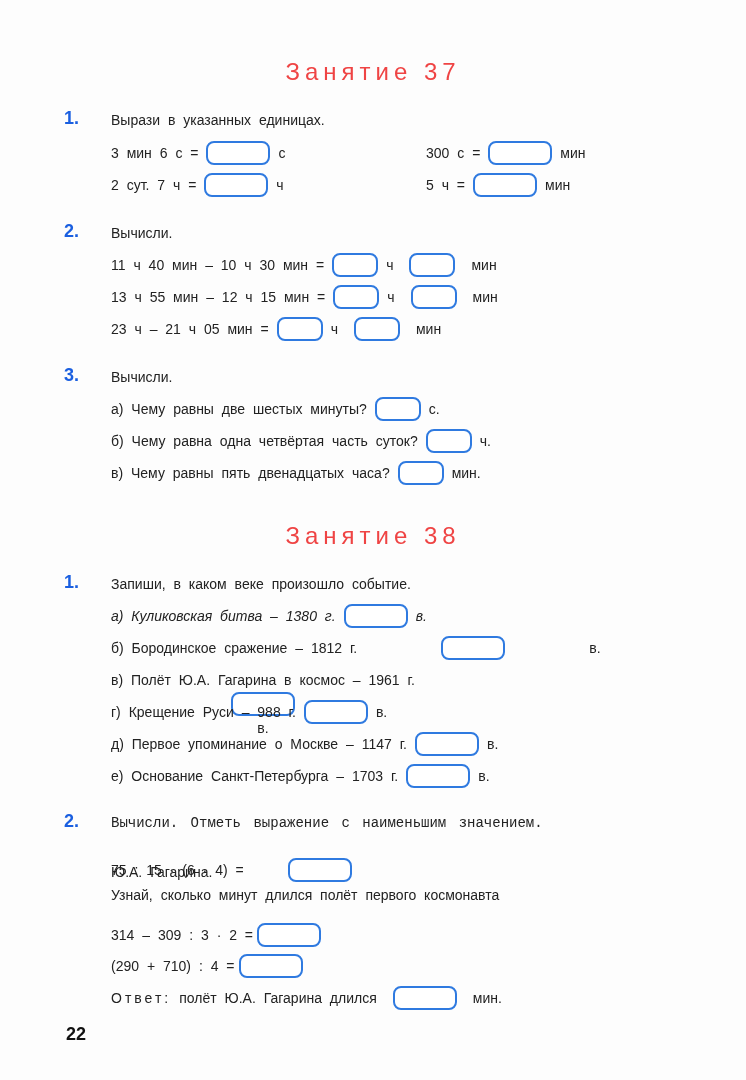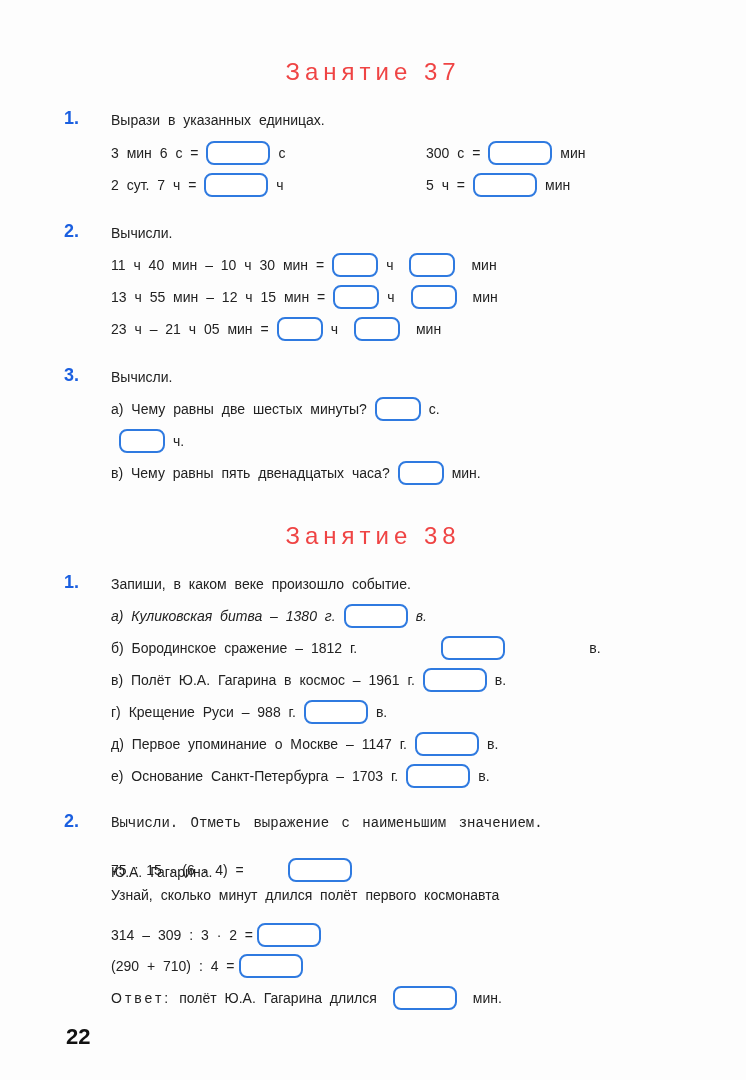--- a/index.html
+++ b/index.html
@@ -17,21 +17,21 @@
   .line {
     position:absolute; left:111px; font-size:14px; white-space:pre; line-height:24px;
     display:flex; align-items:center; word-spacing:4px;
   }
   .box {
     display:inline-block; border:2px solid #2f7ae0; border-radius:8px;
     height:24px; box-sizing:border-box; background:#fff; vertical-align:middle;
   }
   .w64 { width:64px; } .w46 { width:46px; }
   .sp { display:inline-block; width:8px; }
-  .page-num { position:absolute; left:66px; top:1024px; font-weight:bold; font-size:22px; color:#111; }
+  .page-num { position:absolute; left:66px; top:1024px; font-weight:bold; font-size:18px; color:#111; }
   .ans-label { letter-spacing:3px; }
 </style>
 </head>
 <body>
 
 <div class="title" style="top:58px;">Занятие 37</div>
 
 <div class="num" style="top:108px;">1.</div>
 <div class="line" style="top:108px;">Вырази в указанных единицах.</div>
 
@@ -83,21 +83,21 @@
 
 <div class="num" style="top:365px;">3.</div>
 <div class="line" style="top:365px;">Вычисли.</div>
 
 <div class="line" style="top:397px;">
   <span>а) Чему равны две шестых минуты?</span><span class="sp"></span>
   <span class="box w46"></span><span class="sp"></span>
   <span>с.</span>
 </div>
 <div class="line" style="top:429px;">
-  <span class="sp"></span>
+  <span>б) Чему равна одна четвёртая часть суток?</span><span class="sp"></span>
   <span class="box w46"></span><span class="sp"></span>
   <span>ч.</span>
 </div>
 <div class="line" style="top:461px;justify-content:space-between;">
   <span>в) Чему равны пять двенадцатых часа?</span><span class="sp"></span>
   <span class="box w46"></span><span class="sp"></span>
   <span>мин.</span>
 </div>
 
 <div class="title" style="top:522px;">Занятие 38</div>
@@ -108,21 +108,21 @@
 <div class="line" style="top:604px;font-style:italic;">
   <span>а) Куликовская битва – 1380 г.</span><span class="sp"></span>
   <span class="box w64"></span><span class="sp"></span>
   <span>в.</span>
 </div>
 <div class="line" style="top:636px;gap:38px;">
   <span>б) Бородинское сражение – 1812 г.</span><span class="sp"></span>
   <span class="box w64"></span><span class="sp"></span>
   <span>в.</span>
 </div>
-<div class="line" style="top:668px;">
+<div class="line" style="top:668px;flex-direction:column;">
   <span>в) Полёт Ю.А. Гагарина в космос – 1961 г.</span><span class="sp"></span>
   <span class="box w64"></span><span class="sp"></span>
   <span>в.</span>
 </div>
 <div class="line" style="top:700px;">
   <span>г) Крещение Руси – 988 г.</span><span class="sp"></span>
   <span class="box w64"></span><span class="sp"></span>
   <span>в.</span>
 </div>
 <div class="line" style="top:732px;">

